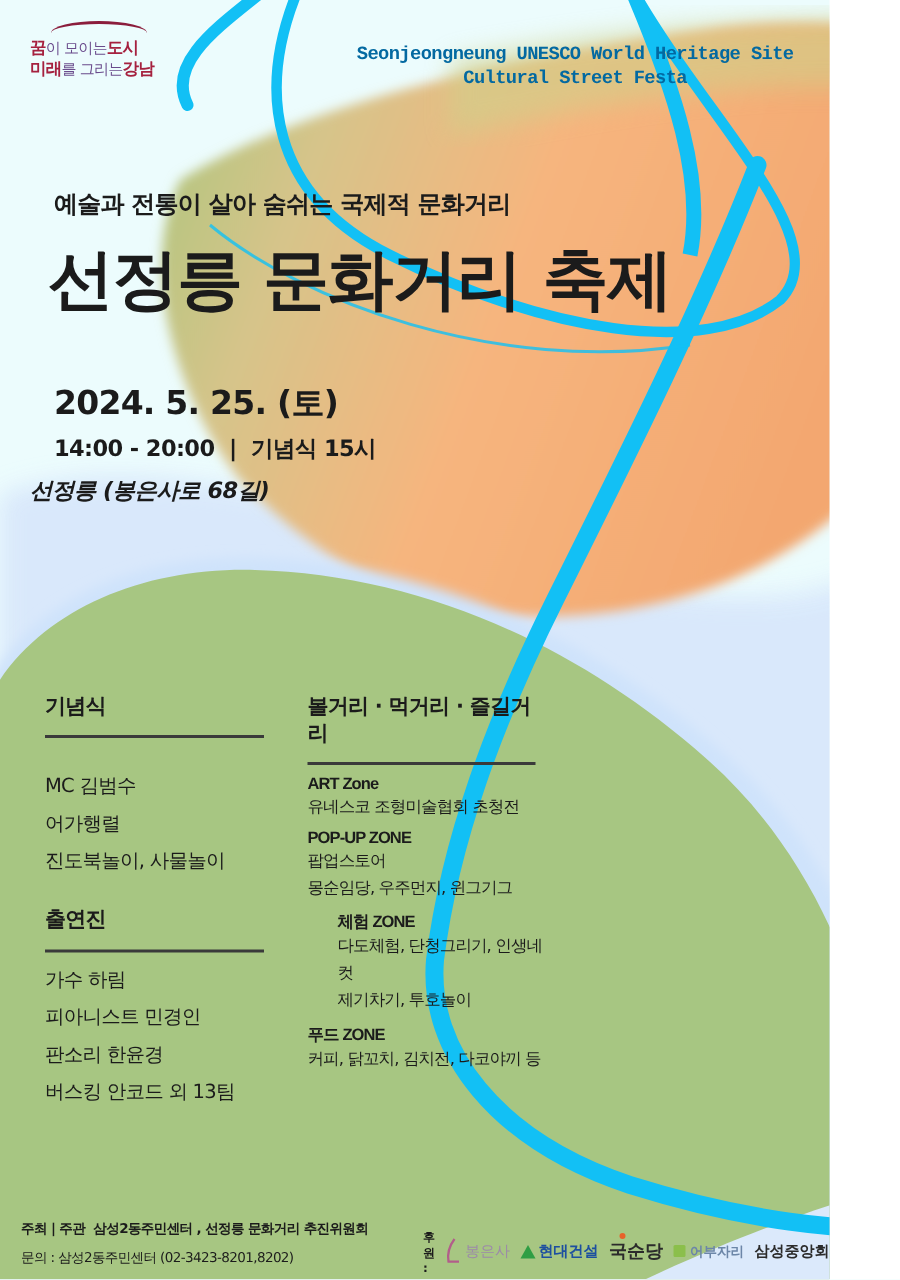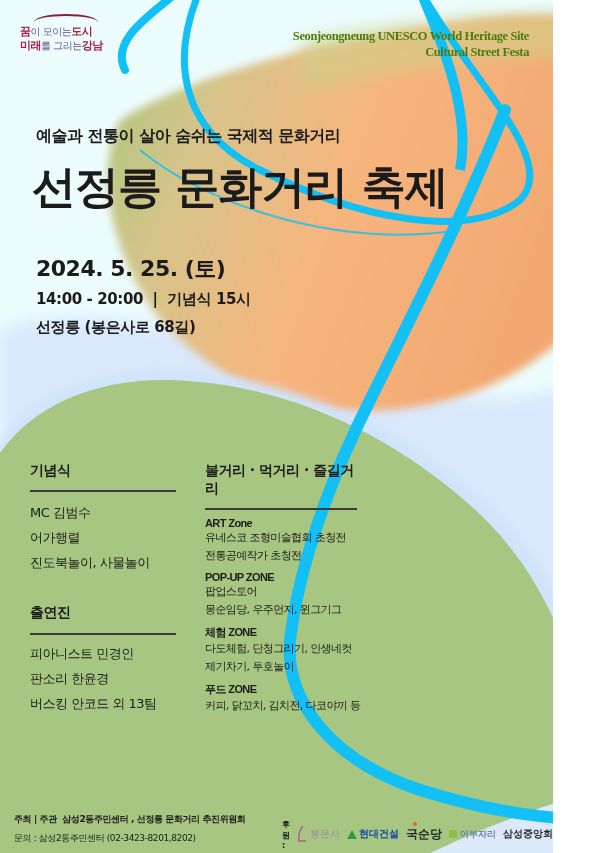--- a/index.html
+++ b/index.html
@@ -7,26 +7,26 @@
   .poster { position: relative; width: 553px; height: 853px; background: #ecfcfd; overflow: hidden; color: #1b1b1b; }
   .bg-svg { position: absolute; left: 0; top: 0; width: 600px; height: 853px; }
   .abs { position: absolute; }
   .logo { left: 20px; top: 14px; width: 88px; height: 40px; }
   .logo .arc { position: absolute; left: 14px; top: 0; width: 64px; height: 14px; border-top: 2px solid #8b1d3c; border-radius: 50% 50% 0 0; }
   .logo .l1, .logo .l2 { position: absolute; left: 0; font-size: 11px; font-weight: bold; white-space: nowrap; letter-spacing: -0.5px; }
   .logo .l1 { top: 10px; }
   .logo .l2 { top: 24px; }
   .logo .red { color: #a5213f; }
   .logo .purple { color: #6a4b8c; font-weight: normal; font-size: 10px; }
-  .eng { right: 24px; top: 28px; text-align: right; font-family: Liberation Serif, serif; font-weight: bold; font-size: 12.5px; line-height: 16px; letter-spacing: -0.4px; color: #4d7c0f; }
+  .eng { right: 24px; top: 28px; text-align: center; font-family: Liberation Mono, monospace; font-weight: bold; font-size: 12.5px; line-height: 16px; letter-spacing: -0.4px; color: #0369a1; }
   .subtitle { left: 36px; top: 126px; font-size: 16px; font-weight: bold; letter-spacing: -0.5px; }
   .title { left: 32px; top: 160px; font-size: 44px; font-weight: bold; letter-spacing: -1px; line-height: 54px; }
   .date { left: 36px; top: 254px; font-size: 22px; font-weight: bold; letter-spacing: -0.5px; }
   .time { left: 36px; top: 290px; font-size: 15px; font-weight: bold; letter-spacing: -0.4px; }
-  .place { left: 36px; top: 318px; font-size: 15px; font-weight: bold; letter-spacing: -0.4px; }
+  .place { left: 20px; top: 318px; font-size: 15px; font-weight: bold; letter-spacing: -0.4px; font-style: italic; }
   .sec-title { font-size: 14px; font-weight: bold; letter-spacing: -0.5px; }
   .rule { height: 2px; background: #3a3a3a; }
   .item { font-size: 13px; line-height: 25px; letter-spacing: -0.5px; }
   .zone-title { font-size: 11px; font-weight: bold; letter-spacing: -0.6px; font-family: "Liberation Sans", sans-serif; }
   .zone-line { font-size: 11px; line-height: 18px; letter-spacing: -0.6px; }
   .footer-line { font-size: 9px; font-weight: bold; letter-spacing: -0.4px; }
   .sponsors { left: 282px; top: 822px; height: 24px; display: flex; align-items: center; gap: 7px; font-size: 9px; font-weight: bold; }
   .sp-label { font-size: 8px; }
   .sp { white-space: nowrap; }
   .sp-bongeunsa { color: #9c8aa9; font-weight: normal; font-size: 10px; display: flex; align-items: center; gap: 3px; }
@@ -95,52 +95,52 @@
 
   <div class="abs subtitle">예술과 전통이 살아 숨쉬는 국제적 문화거리</div>
   <div class="abs title">선정릉 문화거리 축제</div>
   <div class="abs date">2024. 5. 25. (토)</div>
   <div class="abs time" style="white-space:pre;">14:00 - 20:00  |  기념식 15시</div>
   <div class="abs place">선정릉 (봉은사로 68길)</div>
 
   <div class="abs" style="left:30px; top:462px; width:146px;">
     <div class="sec-title">기념식</div>
     <div class="rule" style="margin-top:10px; width:146px;"></div>
-    <div style="margin-top:8px;">
+    <div style="margin-top:20px;">
       <div class="item">MC 김범수</div>
       <div class="item">어가행렬</div>
       <div class="item">진도북놀이, 사물놀이</div>
     </div>
   </div>
 
   <div class="abs" style="left:30px; top:604px; width:146px;">
     <div class="sec-title">출연진</div>
     <div class="rule" style="margin-top:11px; width:146px;"></div>
     <div style="margin-top:6px;">
+      <div class="item">가수 하림</div>
       <div class="item">피아니스트 민경인</div>
       <div class="item">판소리 한윤경</div>
       <div class="item">버스킹 안코드 외 13팀</div>
     </div>
   </div>
 
   <div class="abs" style="left:205px; top:462px; width:160px;">
     <div class="sec-title">볼거리 · 먹거리 · 즐길거리</div>
     <div class="rule" style="margin-top:10px; width:152px;"></div>
 
     <div style="margin-top:7px;">
       <div class="zone-title">ART Zone</div>
       <div class="zone-line">유네스코 조형미술협회 초청전</div>
-      <div class="zone-line">전통공예작가 초청전</div>
     </div>
     <div style="margin-top:6px;">
       <div class="zone-title">POP-UP ZONE</div>
       <div class="zone-line">팝업스토어</div>
       <div class="zone-line">몽순임당, 우주먼지, 윈그기그</div>
     </div>
-    <div style="margin-top:6px;">
+    <div style="margin-top:6px;margin-left:20px;">
       <div class="zone-title">체험 ZONE</div>
       <div class="zone-line">다도체험, 단청그리기, 인생네컷</div>
       <div class="zone-line">제기차기, 투호놀이</div>
     </div>
     <div style="margin-top:6px;">
       <div class="zone-title">푸드 ZONE</div>
       <div class="zone-line">커피, 닭꼬치, 김치전, 다코야끼 등</div>
     </div>
   </div>
 

